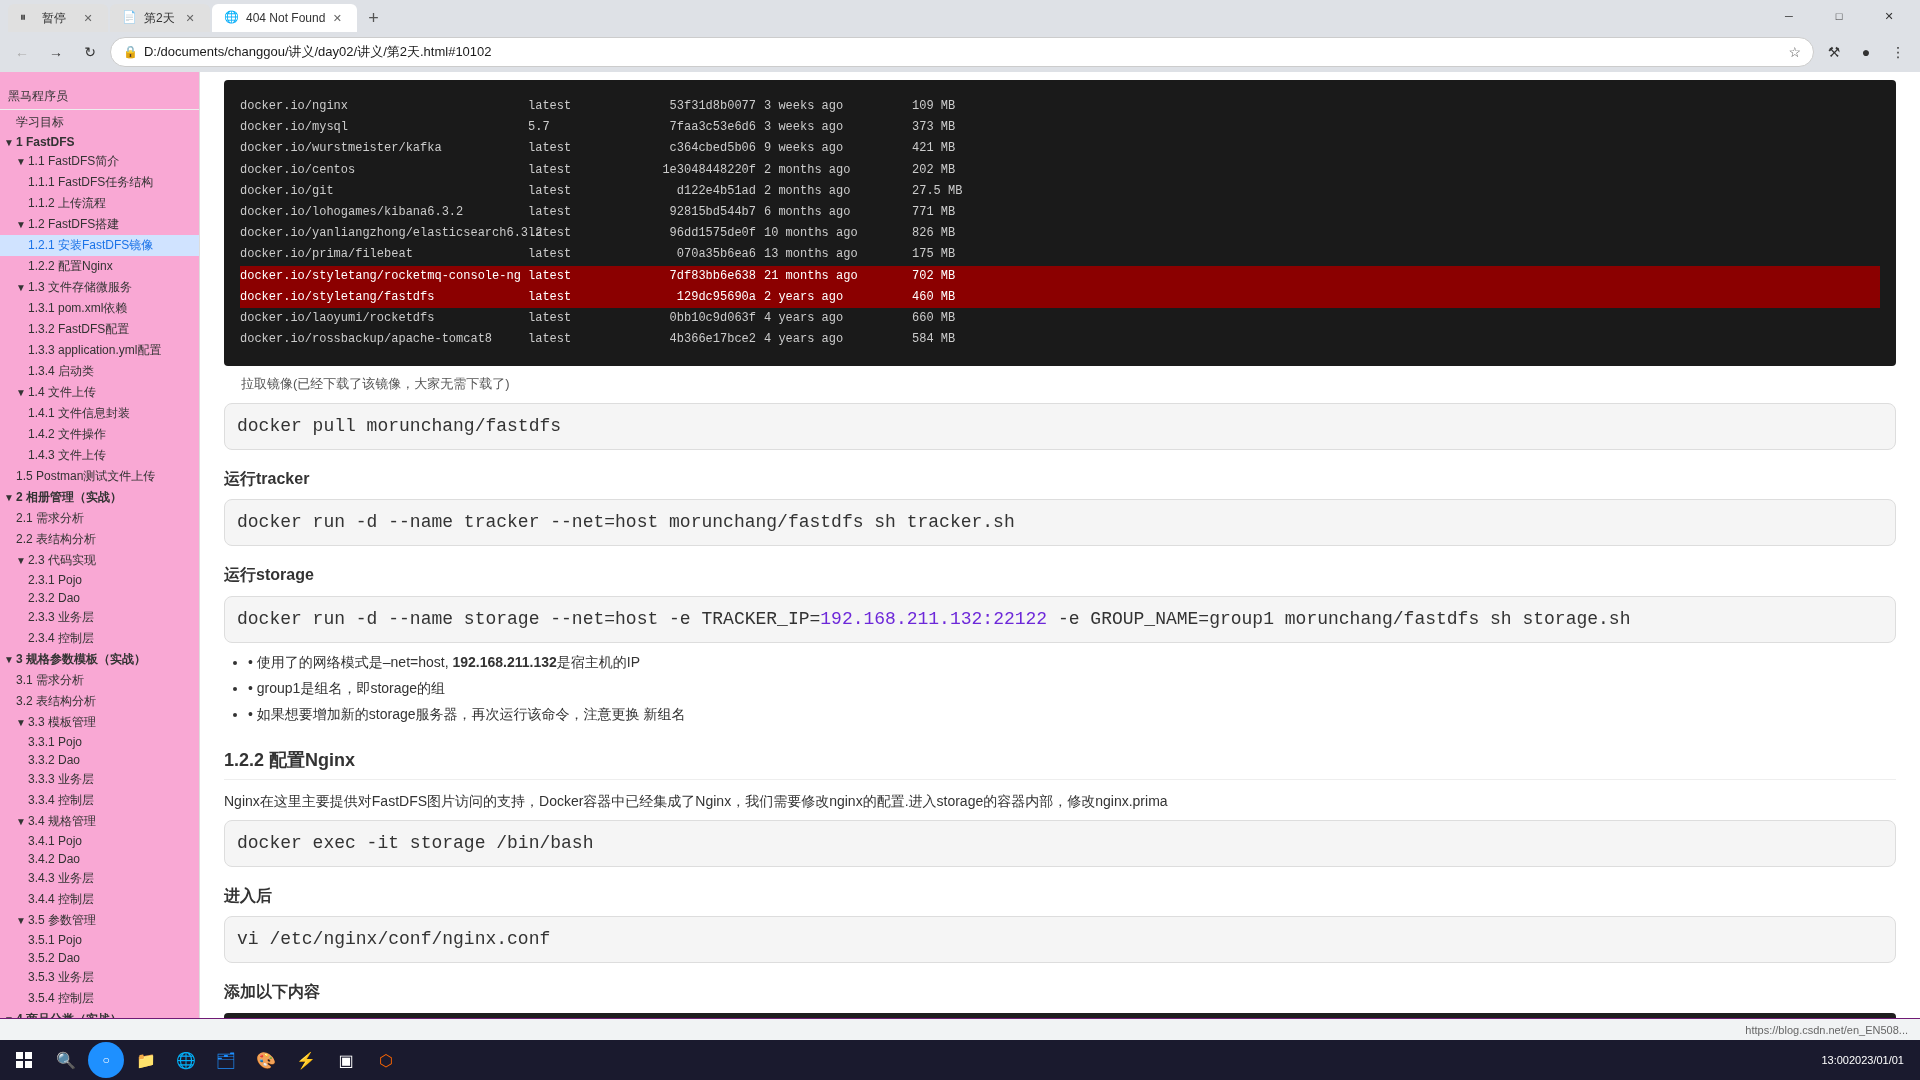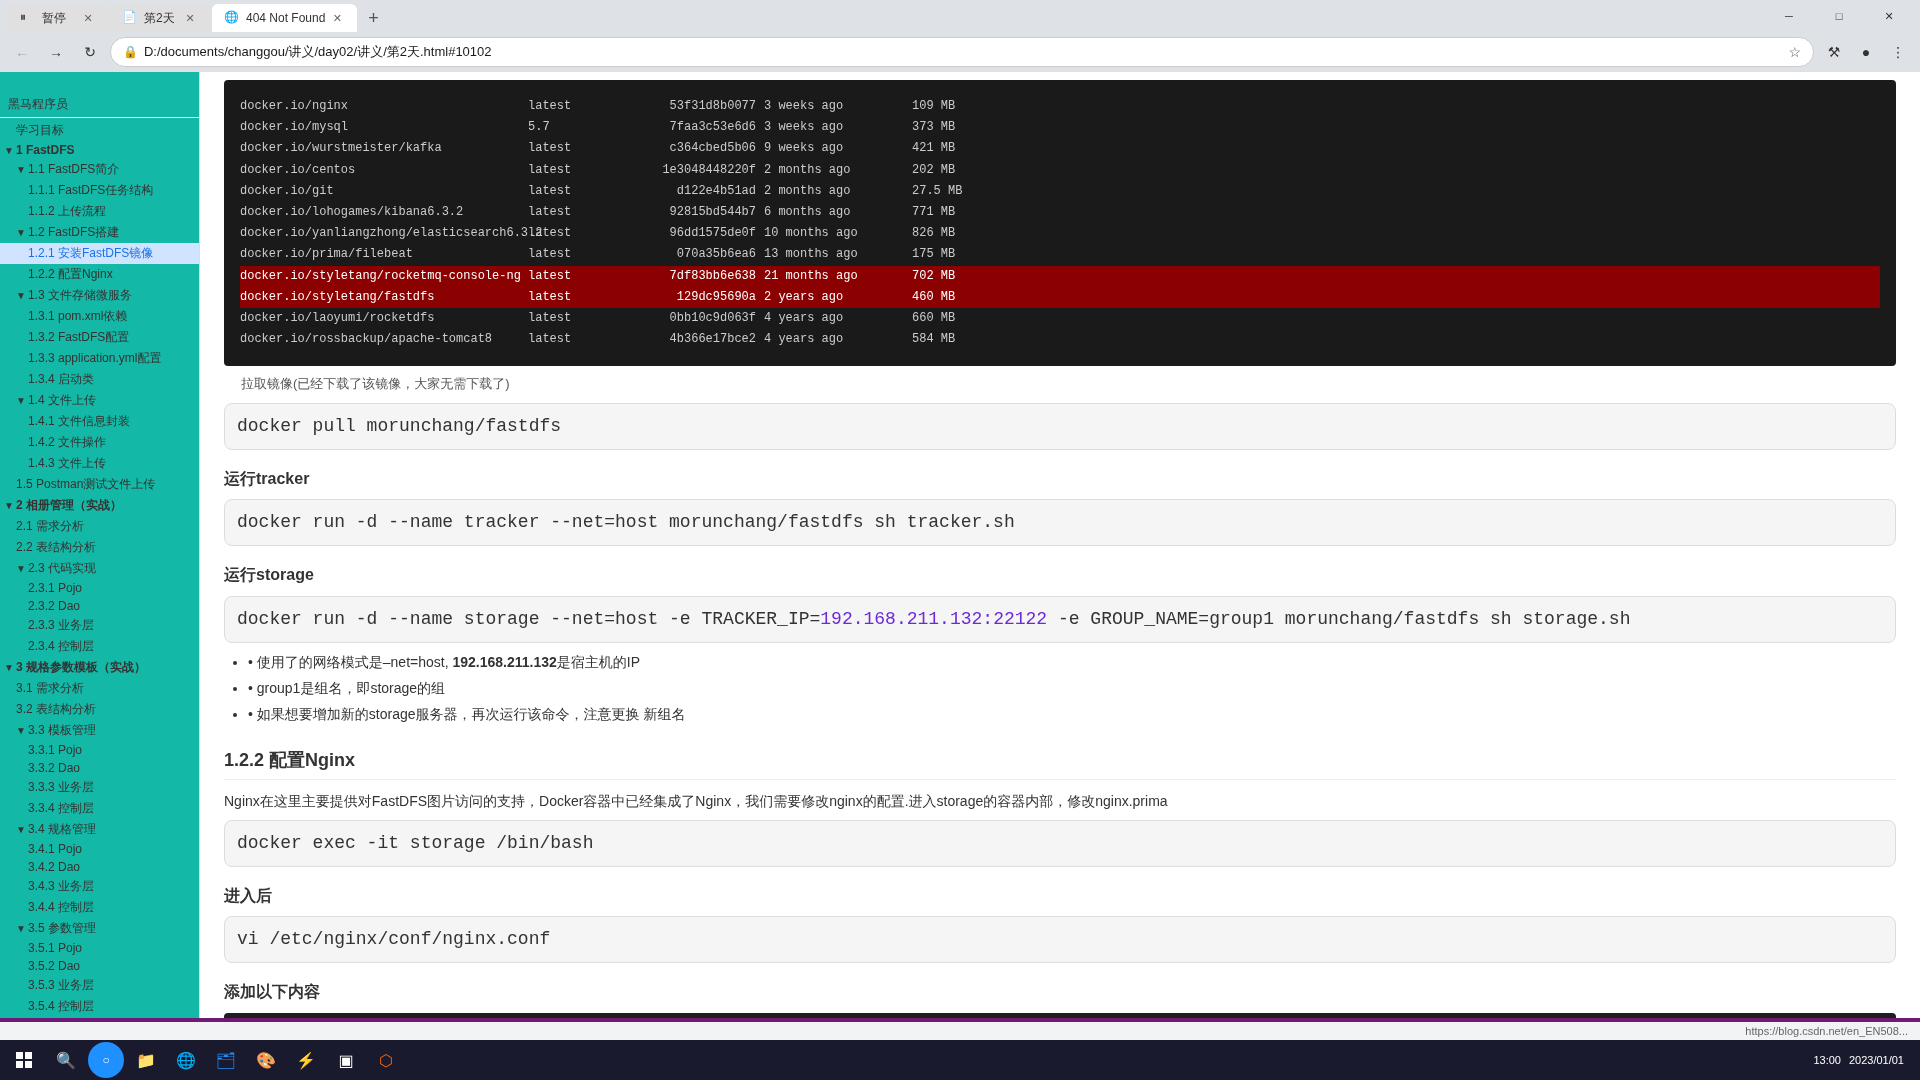--- a/index.html
+++ b/index.html
@@ -28,21 +28,21 @@
     .lock-icon { color: #555; margin-right: 6px; font-size: 12px; }
     .address-text { flex: 1; font-size: 13px; color: #1a1a1a; }
     .star-btn { color: #555; font-size: 14px; margin-left: 6px; }
     .toolbar-icons { display: flex; align-items: center; gap: 4px; }
     .toolbar-icon { width: 28px; height: 28px; display: flex; align-items: center; justify-content: center; border-radius: 50%; cursor: pointer; color: #333; font-size: 14px; }
     
     
     .browser-content { flex: 1; display: flex; background: white; overflow: hidden; }
     
     
-    .sidebar { width: 200px; min-width: 200px; background: #14b8a6; border-right: 1px solid #ddd; overflow-y: auto; padding: 20px 0; font-size: 12px; }
+    .sidebar { width: 200px; min-width: 200px; background: #f9a8d4; border-right: 1px solid #ddd; overflow-y: auto; padding: 12px 0; font-size: 12px; }
     .sidebar-header { padding: 4px 8px; font-size: 12px; color: #333; border-bottom: 1px solid #eee; margin-bottom: 2px; }
     .sidebar-section { }
     .sidebar-item { padding: 2px 8px; cursor: pointer; color: #333; display: flex; align-items: center; }
     .sidebar-item.active { background: #d0e3ff; color: #1a73e8; }
     .sidebar-item.level1 { font-weight: bold; padding-left: 4px; }
     .sidebar-item.level2 { padding-left: 16px; }
     .sidebar-item.level3 { padding-left: 28px; }
     .sidebar-collapse-icon { margin-right: 2px; font-size: 10px; }
     
     
@@ -68,30 +68,30 @@
     
     
     .code-block-dark { background: #1e1e1e; border-radius: 4px; padding: 12px; margin: 8px 0; font-family: 'Courier New', monospace; font-size: 13px; color: #d4d4d4; }
     
     
     .bullet-list { margin: 8px 0 0 24px; }
     .bullet-item { margin: 4px 0; font-size: 14px; }
     .bullet-item::before { content: "• "; }
     
     
-    .status-bar { height: 22px; background: #f1f3f4; border-top: 4px solid #701a75; display: flex; align-items: center; padding: 0 12px; font-size: 11px; color: #666; }
+    .status-bar { height: 22px; background: #f1f3f4; border-top: 1px solid #701a75; display: flex; align-items: center; padding: 0 12px; font-size: 11px; color: #666; }
     .status-bar .status-url { margin-left: auto; }
     
     
     .taskbar { height: 40px; background: #1a1a2e; display: flex; align-items: center; padding: 0 8px; }
     .taskbar-start { width: 32px; height: 32px; display: flex; align-items: center; justify-content: center; }
     .taskbar-start svg { width: 16px; height: 16px; }
     .taskbar-icons { display: flex; align-items: center; gap: 4px; margin-left: 8px; }
     .taskbar-icon { width: 36px; height: 36px; display: flex; align-items: center; justify-content: center; border-radius: 4px; }
-    .taskbar-right { margin-left: auto; display: flex; align-items: center; gap: 8px; color: white; font-size: 11px; padding-right: 8px; }
+    .taskbar-right { margin-left: auto; display: flex; align-items: center; color: white; font-size: 11px; padding-right: 8px; }
     
     .pull-note { font-size: 13px; color: #555; margin: 6px 17px; }
   </style>
 </head>
 <body>
 
 <div class="browser-window">
 
   <div class="title-bar">
     <div class="tabs-container">

